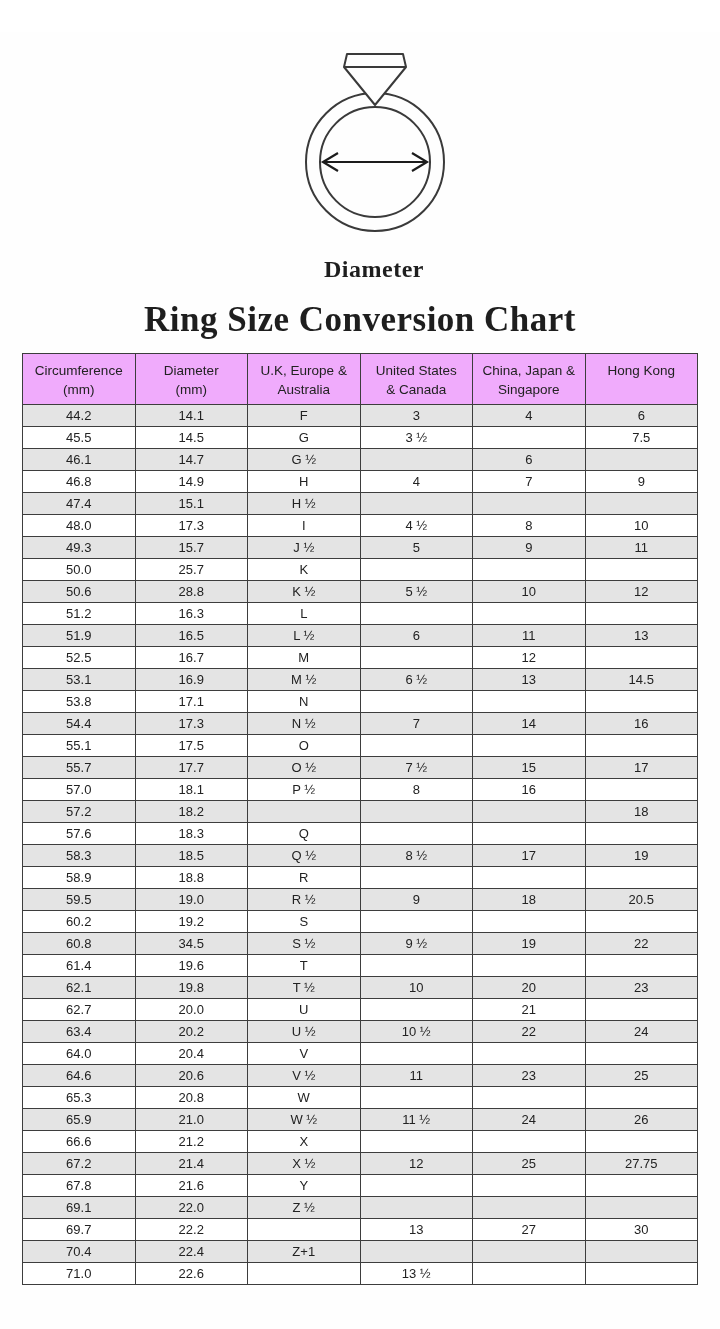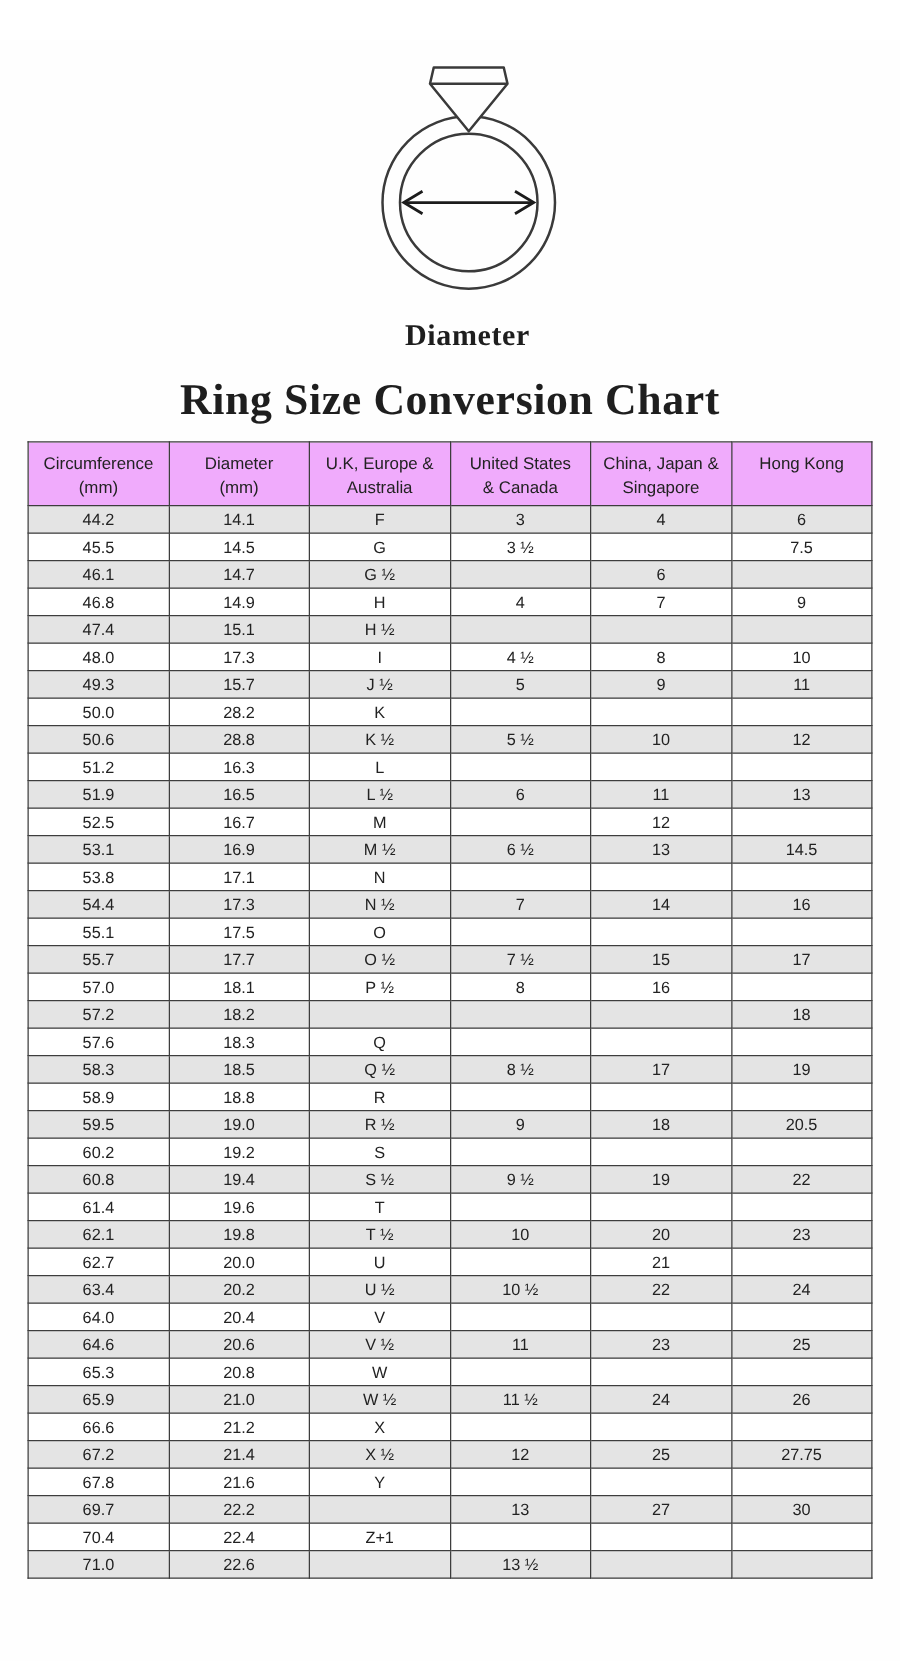--- a/index.html
+++ b/index.html
@@ -184,21 +184,21 @@
         <tr>
           <td>49.3</td>
           <td>15.7</td>
           <td>J ½</td>
           <td>5</td>
           <td>9</td>
           <td>11</td>
         </tr>
         <tr>
           <td>50.0</td>
-          <td>28.2</td>
+          <td>25.7</td>
           <td>K</td>
           <td></td>
           <td></td>
           <td></td>
         </tr>
         <tr>
           <td>50.6</td>
           <td>28.8</td>
           <td>K ½</td>
           <td>5 ½</td>
@@ -320,21 +320,21 @@
         <tr>
           <td>60.2</td>
           <td>19.2</td>
           <td>S</td>
           <td></td>
           <td></td>
           <td></td>
         </tr>
         <tr>
           <td>60.8</td>
-          <td>19.4</td>
+          <td>34.5</td>
           <td>S ½</td>
           <td>9 ½</td>
           <td>19</td>
           <td>22</td>
         </tr>
         <tr>
           <td>61.4</td>
           <td>19.6</td>
           <td>T</td>
           <td></td>
@@ -415,20 +415,28 @@
         </tr>
         <tr>
           <td>67.8</td>
           <td>21.6</td>
           <td>Y</td>
           <td></td>
           <td></td>
           <td></td>
         </tr>
         <tr>
+          <td>69.1</td>
+          <td>22.0</td>
+          <td>Z ½</td>
+          <td></td>
+          <td></td>
+          <td></td>
+        </tr>
+        <tr>
           <td>69.7</td>
           <td>22.2</td>
           <td></td>
           <td>13</td>
           <td>27</td>
           <td>30</td>
         </tr>
         <tr>
           <td>70.4</td>
           <td>22.4</td>

